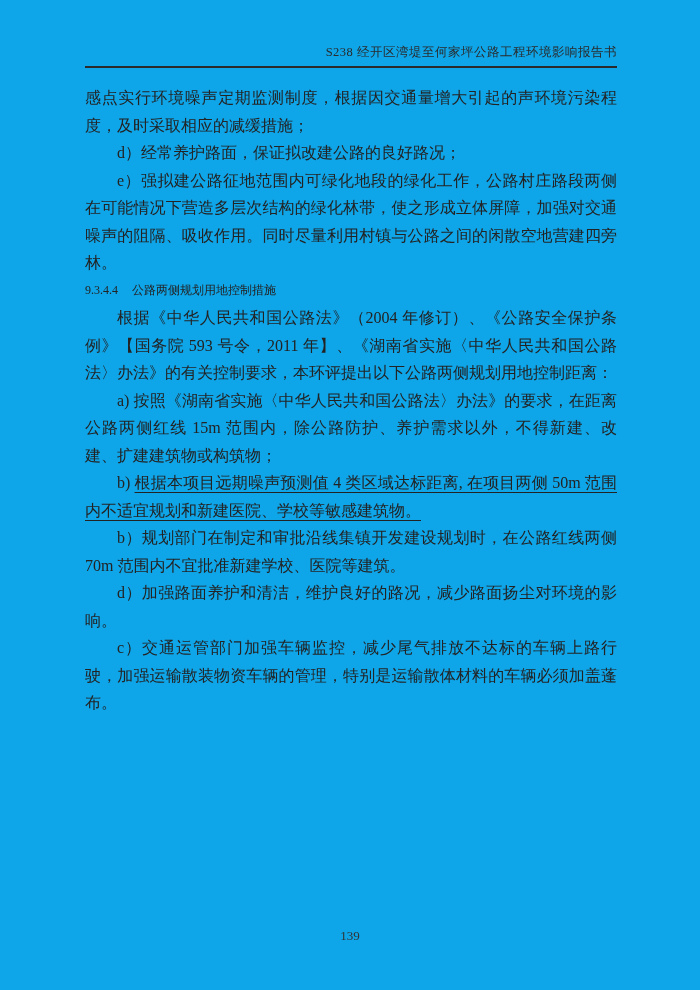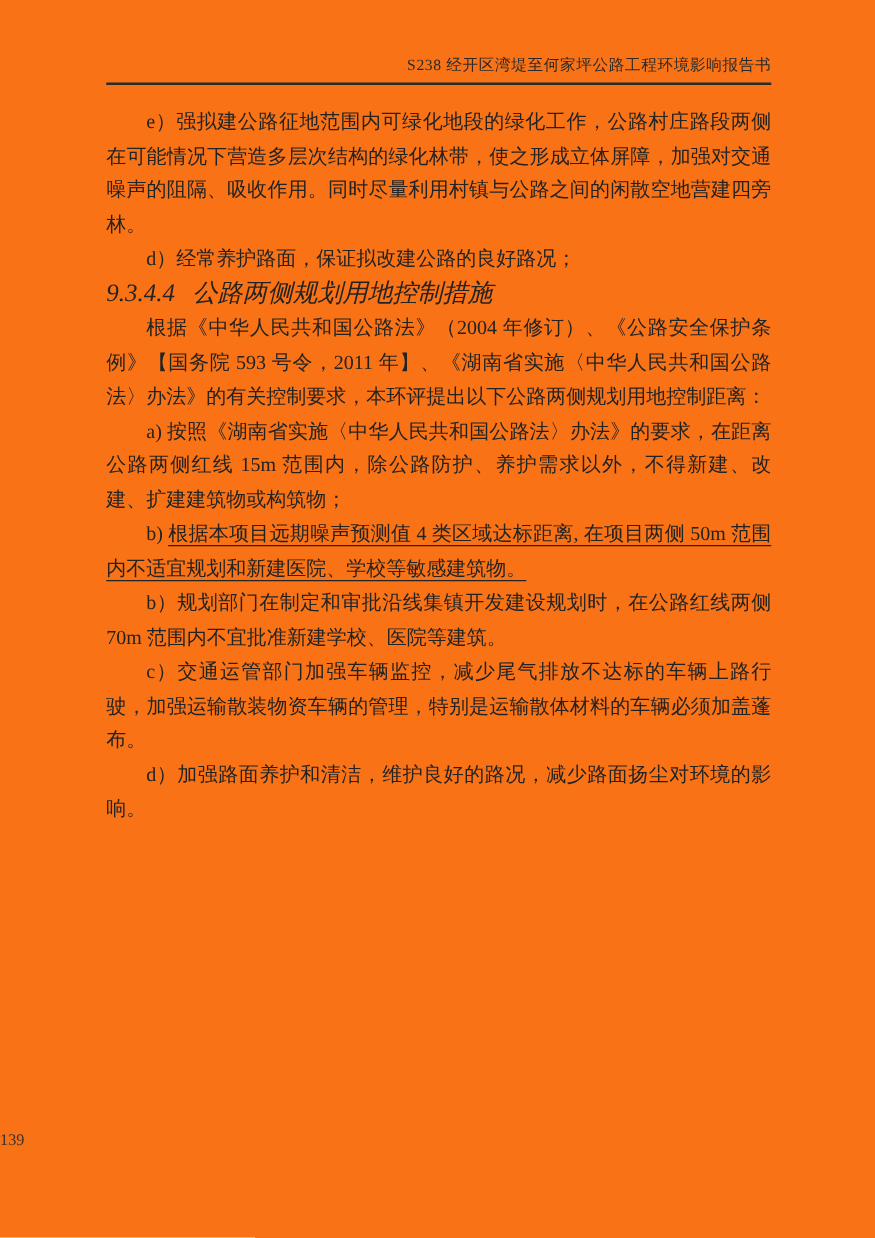--- a/index.html
+++ b/index.html
@@ -5,21 +5,21 @@
   html, body {
     margin: 0;
     padding: 0;
     background: #e9e9e9;
   }
   .sheet {
     position: relative;
     width: 700px;
     height: 990px;
     margin: 0 auto;
-    background: #f97316;
+    background: #0ea5e9;
     font-family: "Liberation Serif", "DejaVu Serif", serif;
     color: #232323;
     overflow: hidden;
   }
   .running-head {
     position: absolute;
     left: 85px;
     right: 83px;
     top: 44px;
     text-align: right;
@@ -41,75 +41,75 @@
   .para {
     margin: 0;
     padding: 0;
   }
   .indent {
     text-indent: 32px;
   }
   .heading {
     margin: 0;
     padding: 0;
-    font-size: 20px;
+    font-size: 12px;
     font-weight: normal;
     line-height: 27.5px;
-    font-style: italic;
   }
   .h-num {
     display: inline-block;
     margin-right: 14px;
   }
   .ul-seg {
     text-decoration: underline;
     text-underline-offset: 4px;
     text-decoration-thickness: 1px;
   }
   .page-num {
     position: absolute;
     left: 0;
     right: 0;
-    top: 904px;
-    text-align: left;
+    top: 928px;
+    text-align: center;
     font-size: 13px;
     color: #333333;
   }
 </style>
 </head>
 <body>
 
 <div class="sheet">
 
   <div class="running-head">S238 经开区湾堤至何家坪公路工程环境影响报告书</div>
 
   <div class="content">
 
+    <p class="para">感点实行环境噪声定期监测制度，根据因交通量增大引起的声环境污染程度，及时采取相应的减缓措施；</p>
+
+    <p class="para indent">d）经常养护路面，保证拟改建公路的良好路况；</p>
 
     <p class="para indent">e）强拟建公路征地范围内可绿化地段的绿化工作，公路村庄路段两侧在可能情况下营造多层次结构的绿化林带，使之形成立体屏障，加强对交通噪声的阻隔、吸收作用。同时尽量利用村镇与公路之间的闲散空地营建四旁林。</p>
-
-    <p class="para indent">d）经常养护路面，保证拟改建公路的良好路况；</p>
 
     <h3 class="heading">
       <span class="h-num">9.3.4.4</span><span>公路两侧规划用地控制措施</span>
     </h3>
 
     <p class="para indent">根据《中华人民共和国公路法》（2004 年修订）、《公路安全保护条例》【国务院 593 号令，2011 年】、《湖南省实施〈中华人民共和国公路法〉办法》的有关控制要求，本环评提出以下公路两侧规划用地控制距离：</p>
 
     <p class="para indent">a) 按照《湖南省实施〈中华人民共和国公路法〉办法》的要求，在距离公路两侧红线 15m 范围内，除公路防护、养护需求以外，不得新建、改建、扩建建筑物或构筑物；</p>
 
     <p class="para indent"><span>b) </span><span class="ul-seg">根据本项目远期噪声预测值 4 类区域达标距离, 在项目两侧 50m 范围内不适宜规划和新建医院、学校等敏感建筑物。</span></p>
 
 
 
     <p class="para indent">b）规划部门在制定和审批沿线集镇开发建设规划时，在公路红线两侧 70m 范围内不宜批准新建学校、医院等建筑。</p>
 
+    <p class="para indent">d）加强路面养护和清洁，维护良好的路况，减少路面扬尘对环境的影响。</p>
+
     <p class="para indent">c）交通运管部门加强车辆监控，减少尾气排放不达标的车辆上路行驶，加强运输散装物资车辆的管理，特别是运输散体材料的车辆必须加盖蓬布。</p>
-
-    <p class="para indent">d）加强路面养护和清洁，维护良好的路况，减少路面扬尘对环境的影响。</p>
 
 
 
   </div>
 
   <div class="page-num">139</div>
 
 </div>
 
 </body></html>

